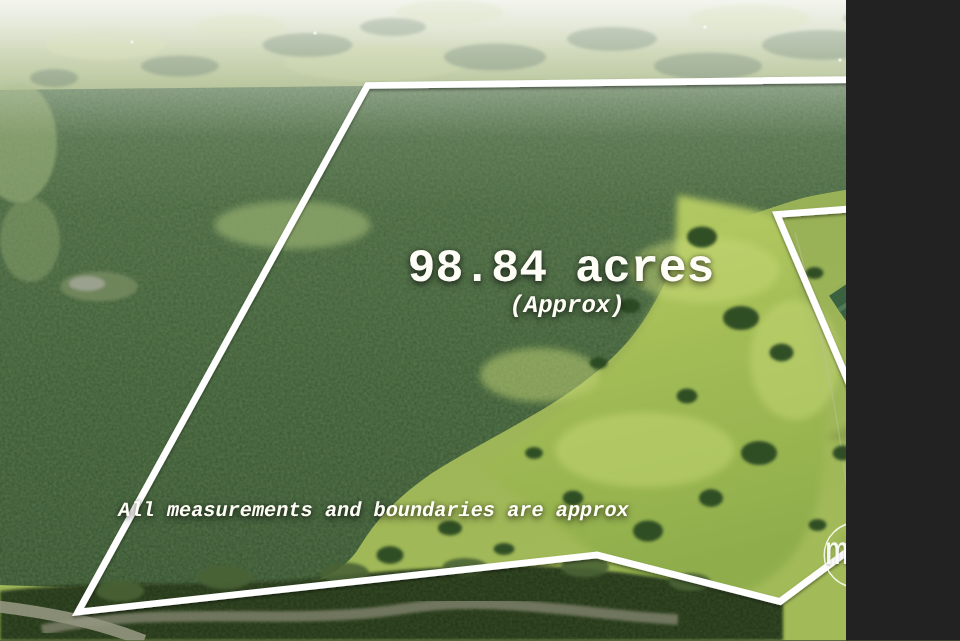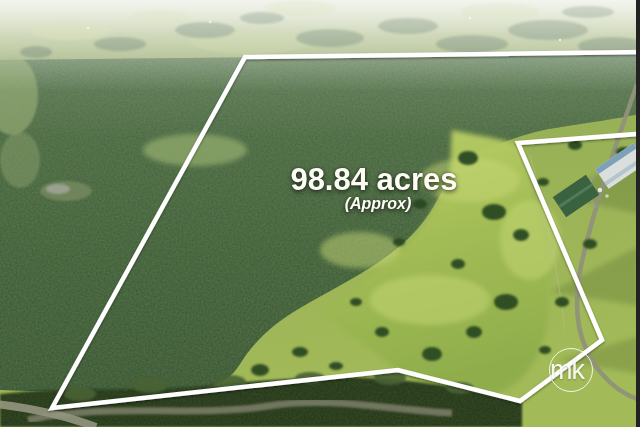--- a/index.html
+++ b/index.html
@@ -1,18 +1,18 @@
 <!DOCTYPE html>
 <html><head>
 <meta charset="utf-8">
 <style>
   html,body{margin:0;padding:0;background:#222;}
   .stage{
-    position:relative;width:636px;height:427px;overflow:hidden;
-    font-family:Liberation Sans, sans-serif;background:#8fa855;
+    position:relative;width:564px;height:427px;overflow:hidden;
+    font-family:Liberation Mono, monospace;background:#8fa855;
   }
   .stage svg{position:absolute;inset:0;display:block;}
   .txt{
     position:absolute;color:#fffef6;white-space:nowrap;
     text-shadow:0 2px 5px rgba(0,0,0,.6),0 0 3px rgba(0,0,0,.35);
     transform:translateX(-50%);
   }
   .area{left:374px;top:162px;font-size:31px;font-weight:bold;letter-spacing:0;}
   .approx{left:378px;top:195px;font-size:16px;font-weight:bold;font-style:italic;}
   .disclaimer{left:249px;top:334px;font-size:13.5px;font-weight:bold;font-style:italic;}
@@ -210,18 +210,19 @@
       <circle cx="607" cy="196" r="1.8" fill="#cfd2cc"></circle>
     </g>
 
     <rect x="0" y="0" width="640" height="92" fill="url(#gHaze)"></rect>
 
     <polyline fill="none" stroke="#ffffff" stroke-width="4.5" stroke-linejoin="miter" stroke-miterlimit="6" filter="url(#lineShadow)" points="650,52 245,57 52,408 398,370 520,401 602,340 518,143 650,133"></polyline>
   </svg>
 
   <div class="txt area">98.84 acres</div>
   <div class="txt approx">(Approx)</div>
+  <div class="txt disclaimer">All measurements and boundaries are approx</div>
 
   <div class="logo">
     <span>mk</span>
   </div>
 
 </div>
 
 </body></html>

